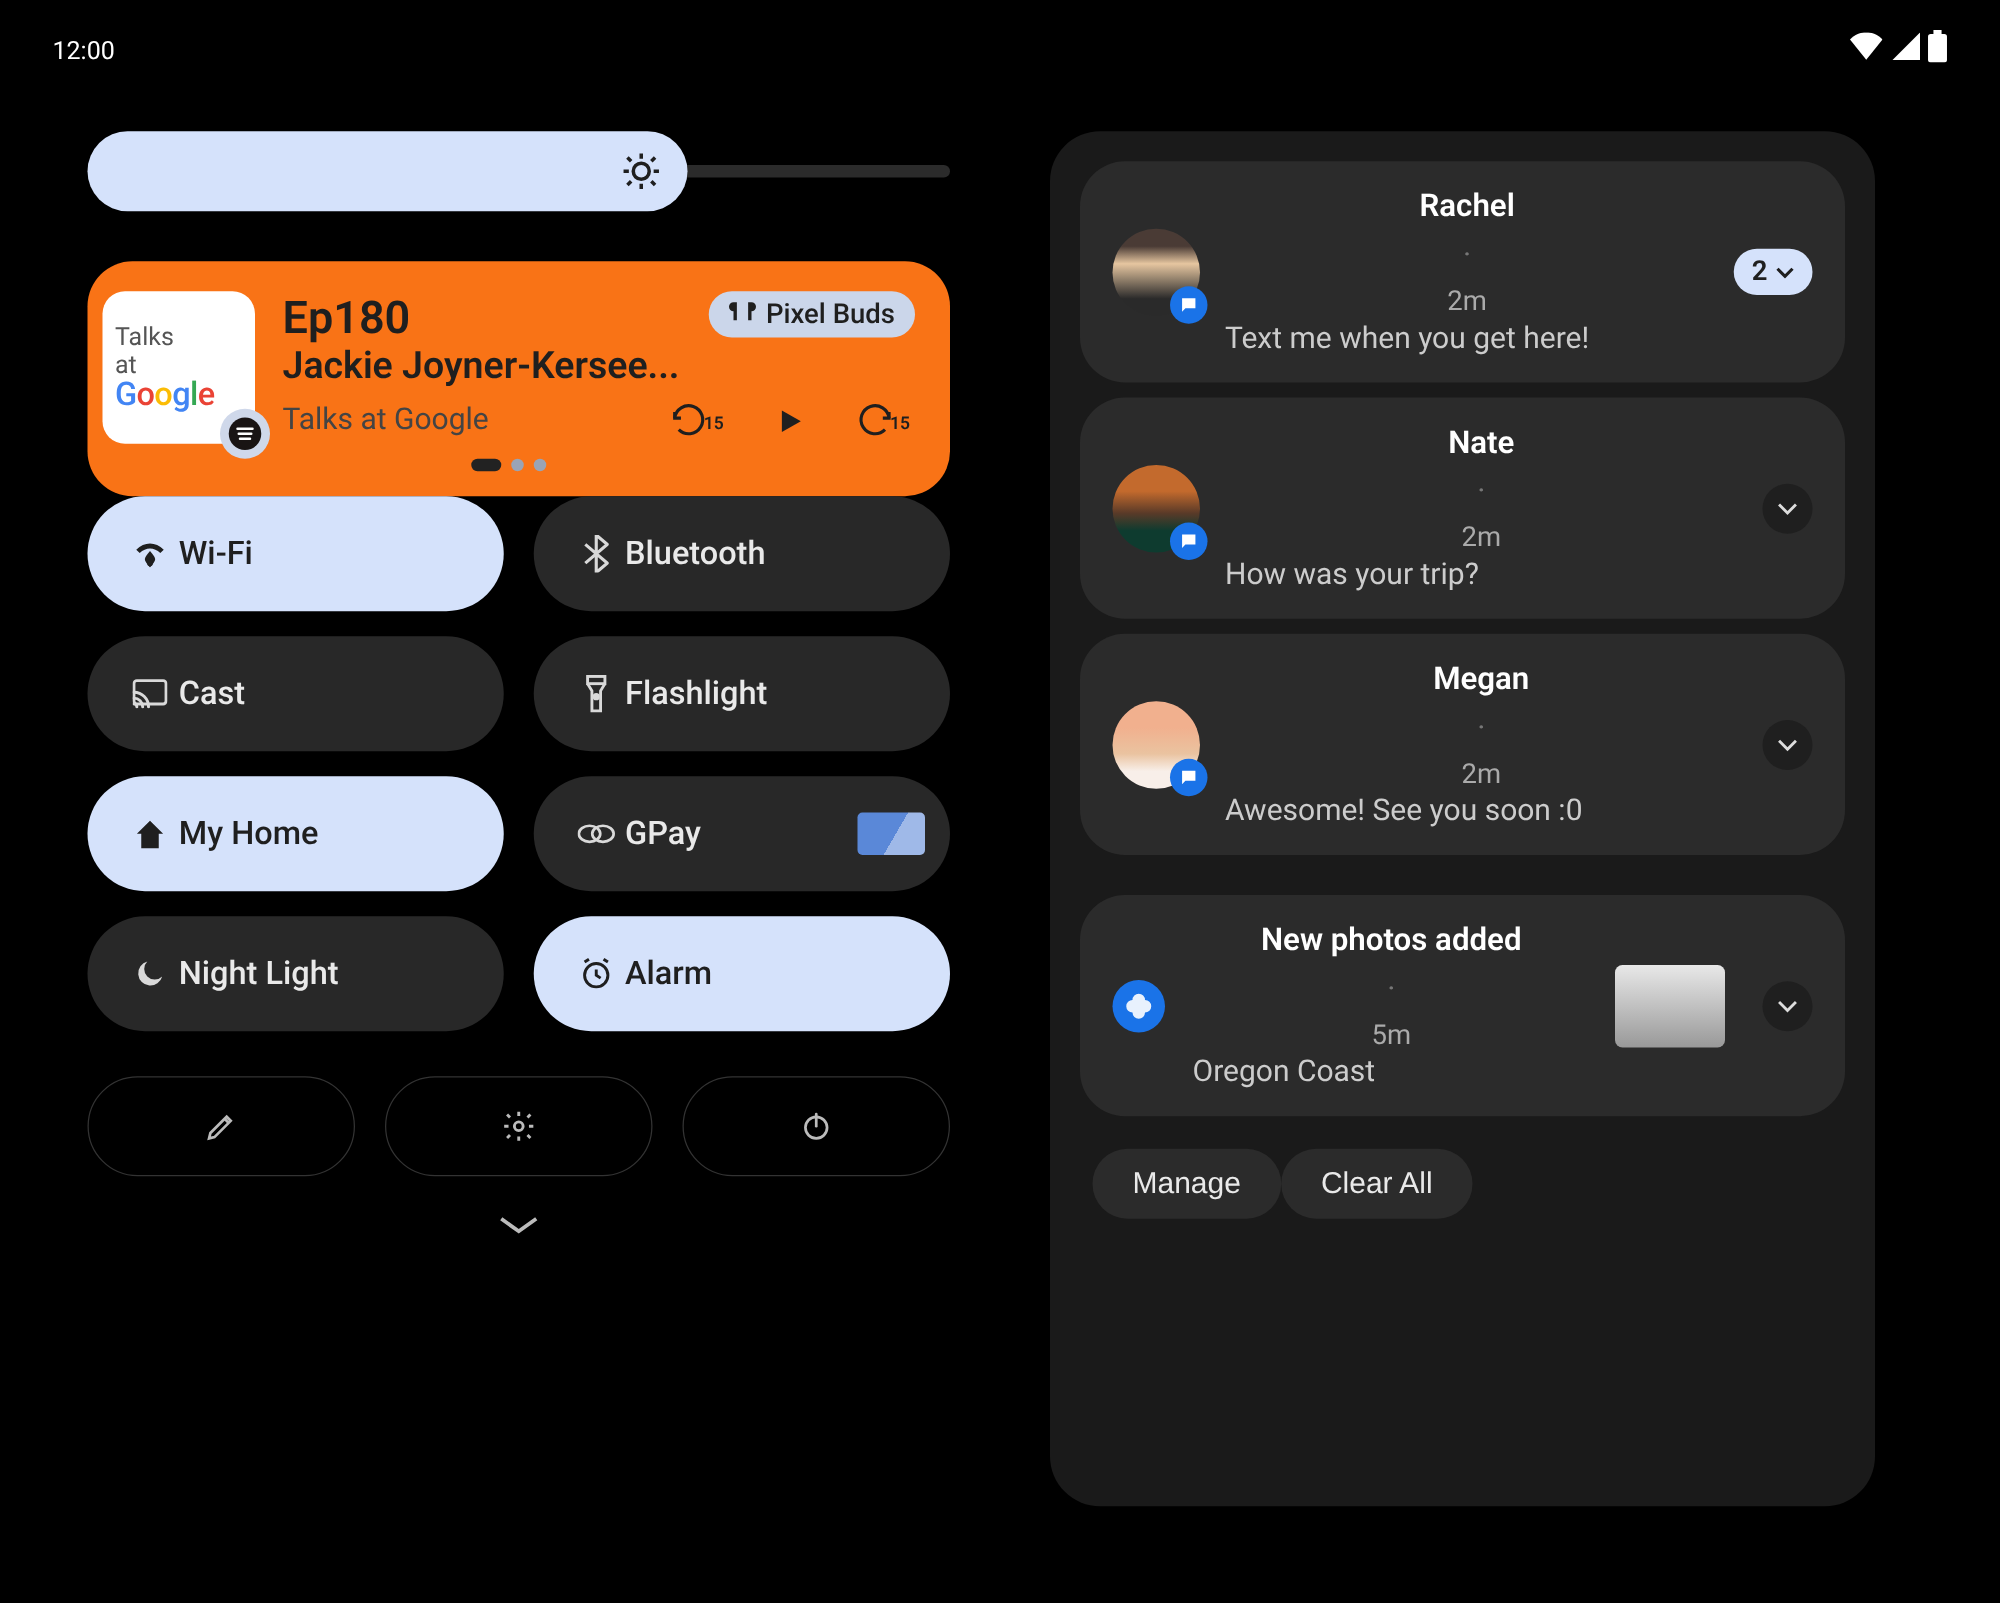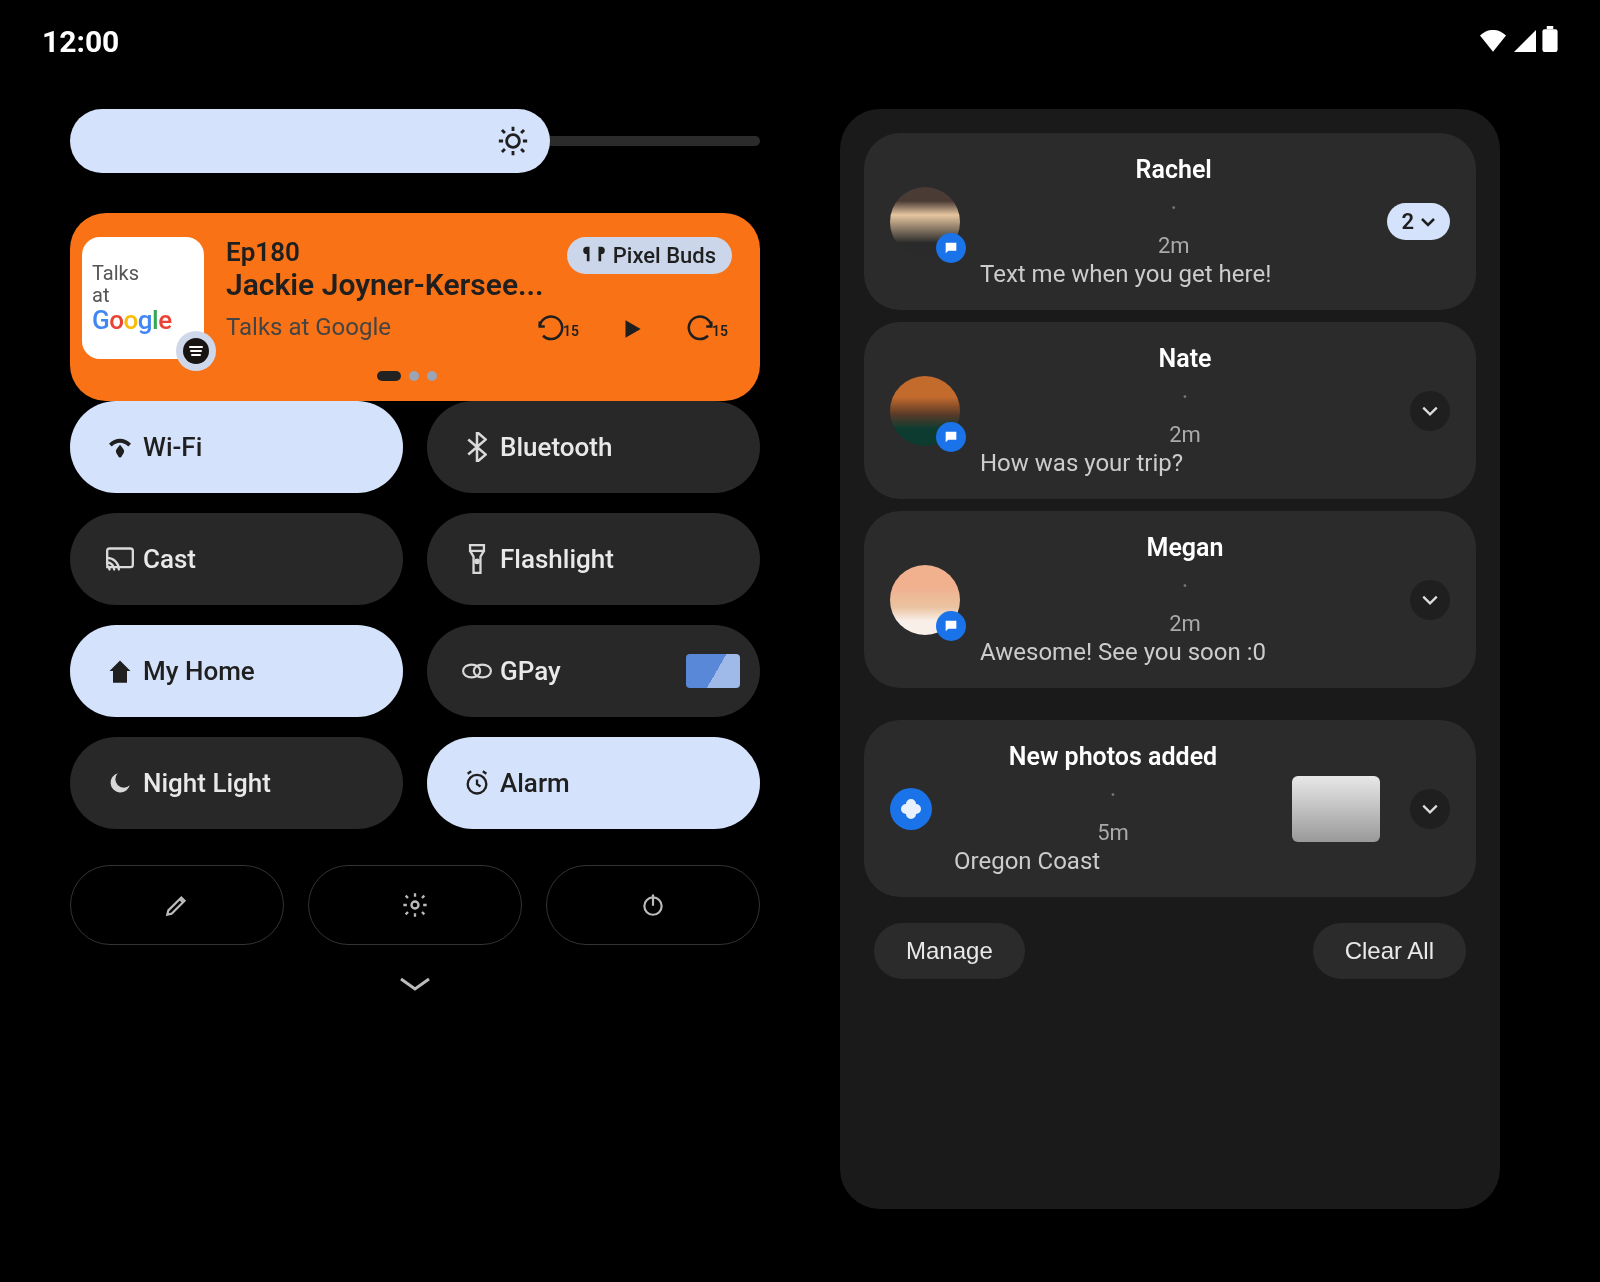--- a/index.html
+++ b/index.html
@@ -11,22 +11,22 @@
     color: #fff;
     overflow: hidden;
   }
 
   
   .status-bar {
     display: flex;
     justify-content: space-between;
     align-items: center;
     padding: 24px 42px 0 42px;
-    font-size: 30px;
-    font-weight: 700;
+    font-size: 20px;
+    font-weight: 400;
   }
   .status-icons {
     display: flex;
     align-items: center;
     gap: 6px;
   }
 
   
   .panels {
     display: flex;
@@ -115,21 +115,21 @@
   .spotify-badge .dot {
     width: 26px;height:26px;background:#191414;border-radius:50%;
     display:flex;flex-direction:column;gap:2px;align-items:center;justify-content:center;
   }
   .spotify-badge .dot span{height:2px;width:14px;background:#fff;border-radius:2px}
   .spotify-badge .dot span:nth-child(2){width:12px}
   .spotify-badge .dot span:nth-child(3){width:10px}
 
   .media-info { flex:1; min-width:0; }
   .media-title-row { display:flex; align-items:flex-start; justify-content:space-between; gap:10px; }
-  .media-title { font-size: 26px; font-weight: 600; }
+  .media-title { font-size: 36px; font-weight: 600; }
   .media-subtitle { font-size: 30px; font-weight: 600; white-space:nowrap; overflow:hidden; text-overflow:ellipsis; }
   .media-source { font-size: 24px; color:#444; margin-top:4px; }
   .output-chip {
     background:#cbd6ea;border-radius:20px;padding:6px 16px;font-size:22px;font-weight:500;
     display:flex;align-items:center;gap:8px;white-space:nowrap;
   }
   .media-controls {
     display:flex;align-items:center;gap:40px;margin-top:8px;justify-content:flex-end;
     margin-right: 4px;
   }
@@ -205,21 +205,21 @@
     width:88px;height:66px;background:linear-gradient(180deg,#e8e8e8,#999);
     border-radius:6px;flex-shrink:0;margin-right:10px;
   }
   .app-icon-circle{
     width:42px;height:42px;border-radius:50%;background:#1a73e8;flex-shrink:0;
     display:flex;align-items:center;justify-content:center;
     margin-right:-4px;
   }
 
   .notif-actions{
-    display:flex;justify-content:space-between;padding:14px 10px 0 10px;
+    display:flex;padding:14px 10px 0 10px;
   }
   .notif-actions button{
     background:#2b2b2b;border:none;color:#e9e9e9;font-size:24px;font-weight:500;
     padding:14px 32px;border-radius:30px;
   }
 
   
   .face1{background:linear-gradient(180deg,#4a3b35 20%,#e6c6a0 40%,#2a2a2a 80%)}
   .face2{background:linear-gradient(180deg,#c36a2d 30%,#5a3a28 55%,#0e3b2f 75%)}
   .face3{background:linear-gradient(180deg,#f1b08e 30%,#eac3a0 60%,#f8efe9 80%)}

